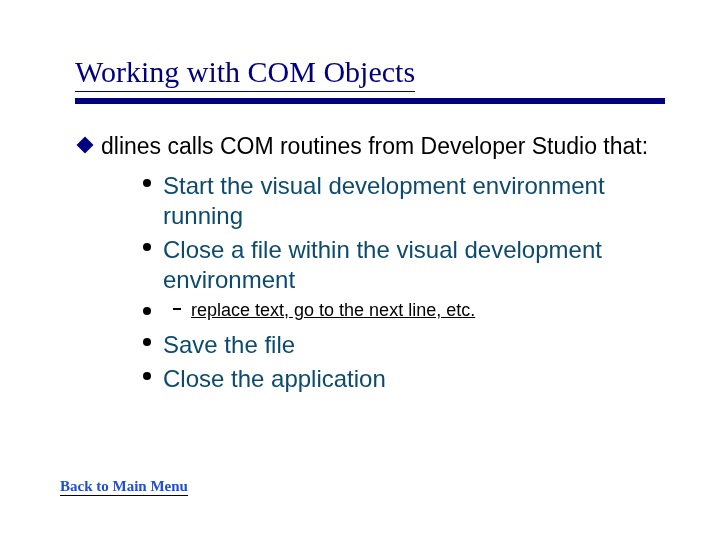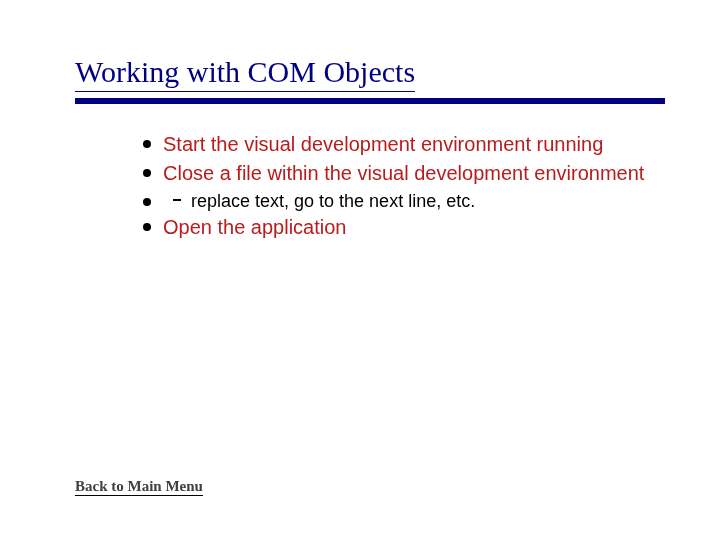--- a/index.html
+++ b/index.html
@@ -48,22 +48,22 @@
     height: 12px;
     background: #000080;
     transform: rotate(45deg);
   }
   .level2-group {
     padding-left: 68px;
   }
   .level2 {
     position: relative;
     padding-left: 20px;
-    font-size: 20px;
-    color: #b91c1c;
+    font-size: 24px;
+    color: #0c4a6e;
     line-height: 1.25;
     margin-bottom: 4px;
   }
   .level2 .dot {
     position: absolute;
     left: 0;
     top: 8px;
     width: 8px;
     height: 8px;
     background: #000000;
@@ -71,50 +71,55 @@
   }
   .level3-group {
     padding-left: 30px;
   }
   .level3 {
     position: relative;
     padding-left: 18px;
     font-size: 18px;
     color: #000000;
     line-height: 1.3;
-    margin-bottom: 2px;
+    margin-bottom: 8px;
+    text-decoration: underline;
   }
   .level3 .dash {
     position: absolute;
     left: 0;
     top: 9px;
     width: 8px;
     height: 2px;
     background: #000000;
   }
   .back-link {
     position: absolute;
-    left: 75px;
+    left: 60px;
     bottom: 44px;
     font-family: "Times New Roman", Times, serif;
     font-size: 15px;
     font-weight: bold;
-    color: #404040;
+    color: #1d4ed8;
     border-bottom: 1px solid #000000;
     cursor: pointer;
   }
 </style>
 </head>
 <body>
 
 <div class="slide">
 
   <div class="title">Working with COM Objects</div>
   <div class="title-rule"></div>
 
+  <div class="level1">
+    <span class="diamond"></span>
+    <span>dlines calls COM routines from Developer Studio that:</span>
+  </div>
 
   <div class="level2-group">
     <div class="level2">
       <span class="dot"></span>
       <span>Start the visual development environment running</span>
     </div>
     <div class="level2">
       <span class="dot"></span>
       <span>Close a file within the visual development environment</span>
     </div>
@@ -124,19 +129,23 @@
 
     <div class="level3-group">
       <div class="level3">
         <span class="dash"></span>
         <span>replace text, go to the next line, etc.</span>
       </div>
     </div>
 
     <div class="level2">
       <span class="dot"></span>
-      <span>Open the application</span>
+      <span>Save the file</span>
+    </div>
+    <div class="level2">
+      <span class="dot"></span>
+      <span>Close the application</span>
     </div>
   </div>
 
   <div class="back-link">Back to Main Menu</div>
 
 </div>
 
 </body></html>

